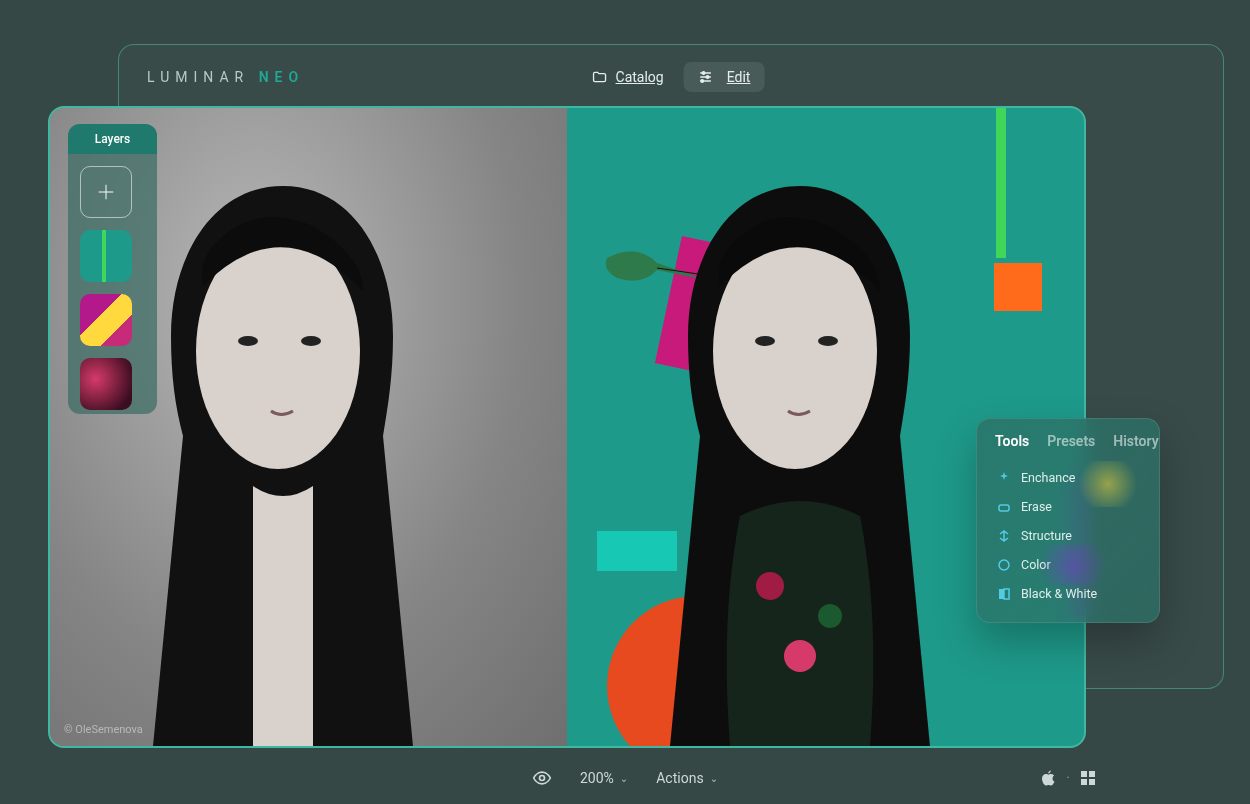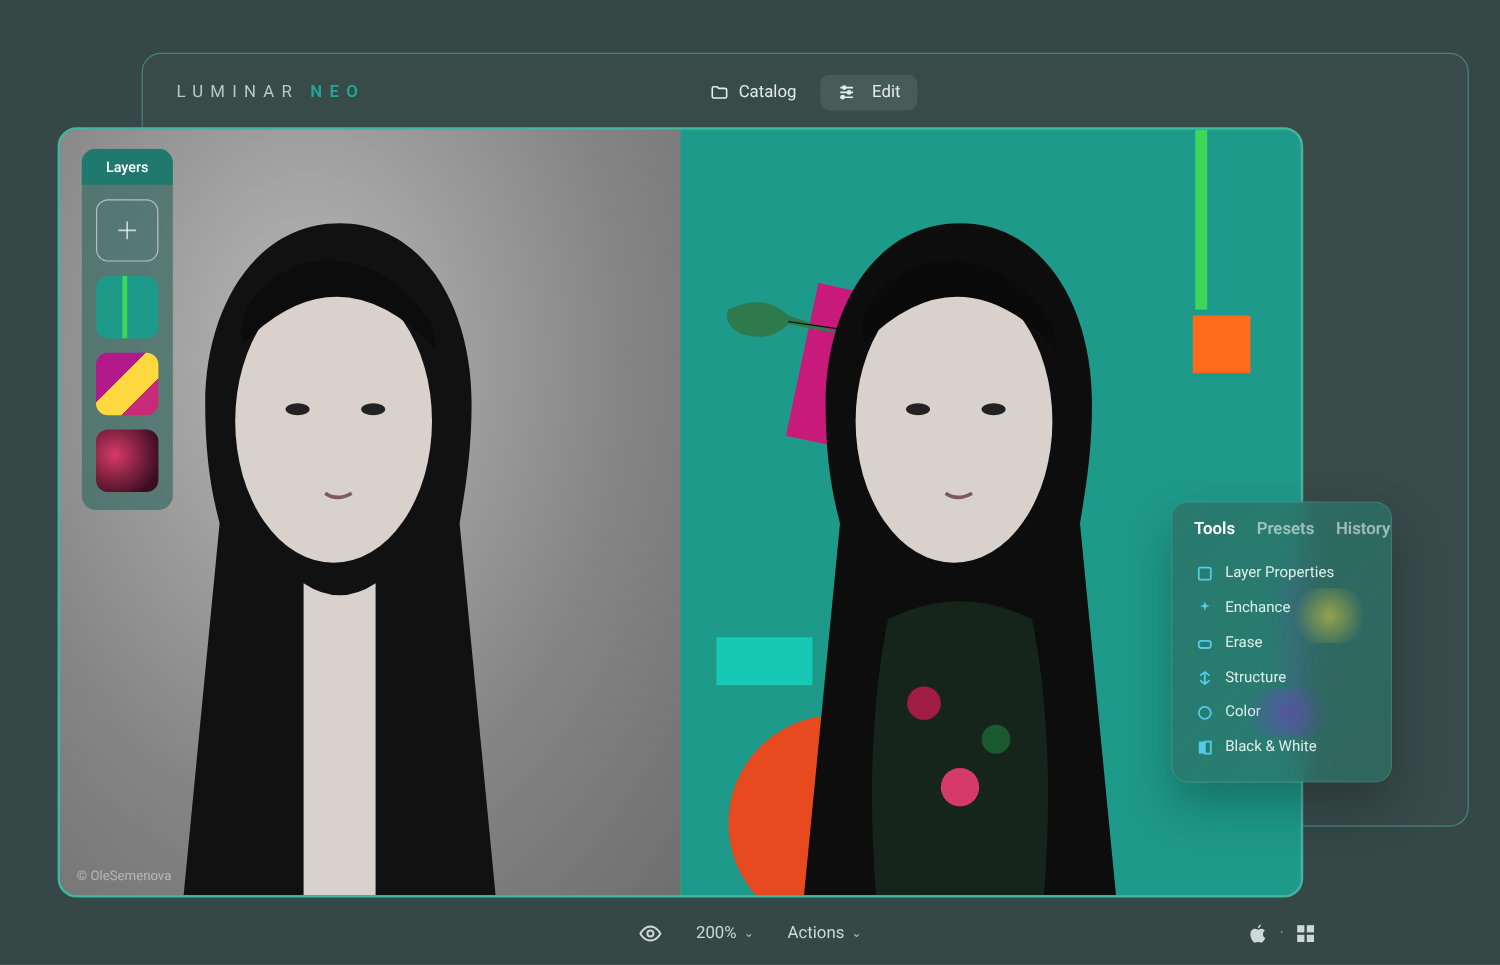--- a/index.html
+++ b/index.html
@@ -50,20 +50,21 @@
   }
   .toptab {
     display: flex;
     align-items: flex-start;
     gap: 8px;
     padding: 7px 14px;
     color: #e5edeb;
     font-size: 14px;
     border-radius: 8px;
     cursor: pointer;
+    text-decoration: underline;
   }
   .toptab.active {
     background: rgba(255,255,255,0.09);
     gap: 13px;
   }
   .toptab svg { width: 16px; height: 16px; }
 
   
   .editor-window {
     position: absolute;
@@ -169,24 +170,24 @@
     bottom: 10px;
     font-size: 11px;
     color: rgba(255,255,255,0.45);
   }
 
   
   .layers-panel {
     position: absolute;
     top: 16px;
     left: 18px;
-    width: 76px;
+    width: 89px;
     background: rgba(58, 107, 100, 0.7);
     border-radius: 12px;
-    padding: 0 0 15px 0;
+    padding: 0 0 4px 0;
     backdrop-filter: blur(4px);
   }
   .layers-header {
     background: #1f7a6d;
     color: #fff;
     font-size: 12px;
     padding: 8px 0;
     text-align: center;
     border-radius: 12px 12px 0 0;
     font-weight: 500;
@@ -392,28 +393,20 @@
   </div>
 </div>
 
 <div class="tools-panel">
   <div class="tools-tabs">
     <span class="tools-tab active">Tools</span>
     <span class="tools-tab">Presets</span>
     <span class="tools-tab">History</span>
   </div>
   <div class="tools-list">
-    <div class="tool-item">
-      <span class="tool-icon">
-          <svg width="14" height="14" viewBox="0 0 14 14" fill="none" stroke="currentColor" stroke-width="1.5">
-            <rect x="2" y="2" width="10" height="10" rx="1"></rect>
-          </svg>
-        </span>
-      <span>Layer Properties</span>
-    </div>
     <div class="tool-item glow-yellow">
       <span class="tool-icon">
           <svg width="14" height="14" viewBox="0 0 14 14" fill="currentColor">
             <path d="M7 1l1 3 3 1-3 1-1 3-1-3-3-1 3-1z"></path>
           </svg>
         </span>
       <span>Enchance</span>
     </div>
     <div class="tool-item">
       <span class="tool-icon">

